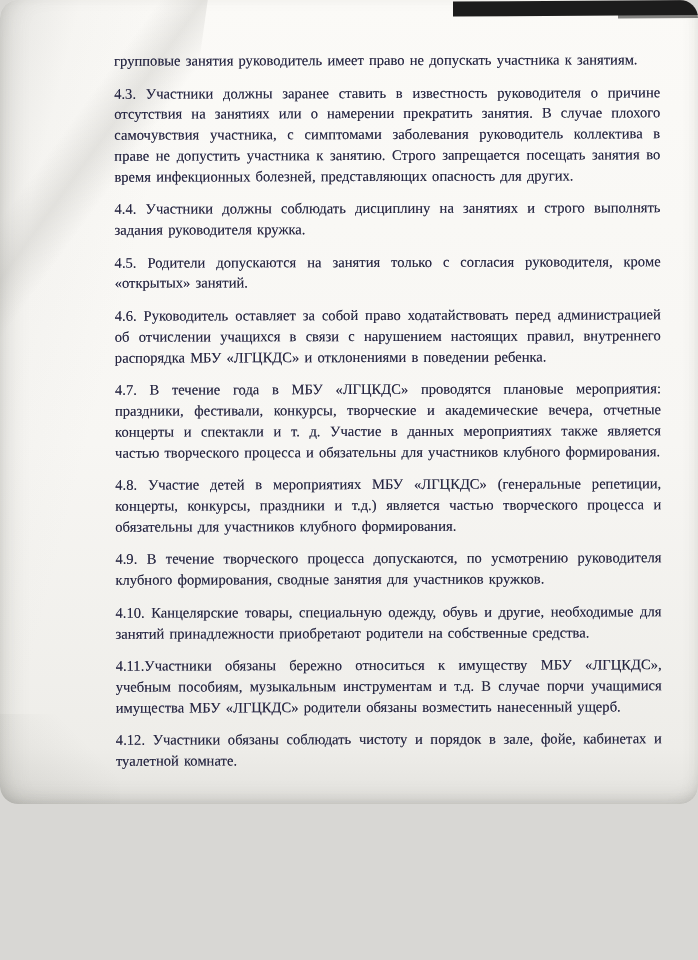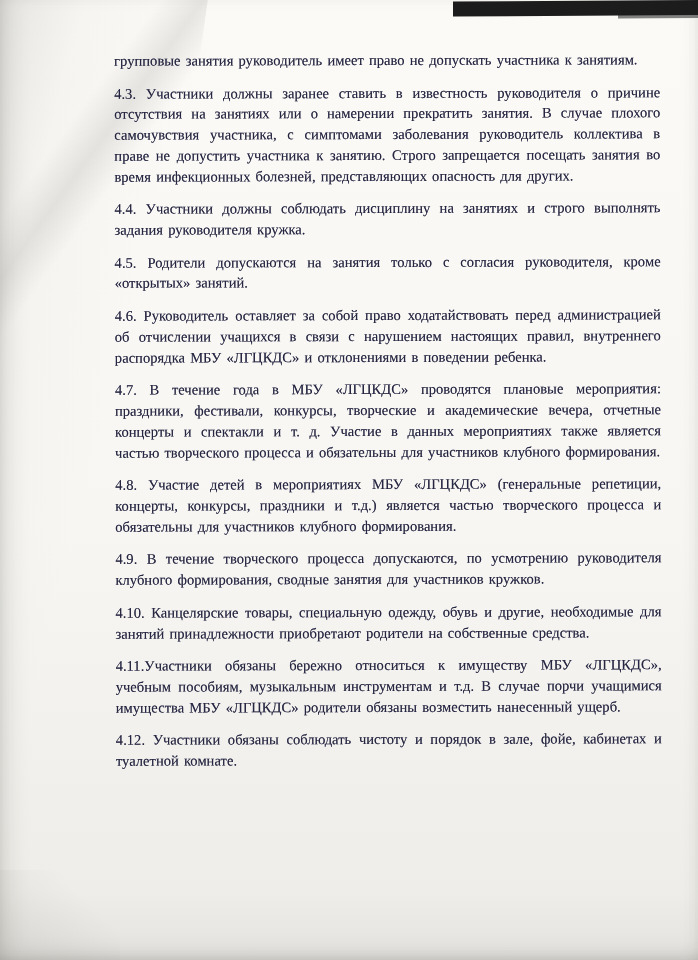--- a/index.html
+++ b/index.html
@@ -3,30 +3,31 @@
 <meta charset="utf-8">
 <style>
   html, body {
     margin: 0;
     padding: 0;
     background: #d8d7d4;
   }
   .page {
     position: relative;
     width: 698px;
-    height: 960px;
+    height: 804px;
     overflow: hidden;
     background:
       linear-gradient(104deg, rgba(150,150,146,0.22) 0%, rgba(214,213,209,0.14) 9%, rgba(255,255,255,0) 22%),
       linear-gradient(180deg, #fbfaf7 0%, #f7f6f3 55%, #eeede9 93%, #e3e2de 100%);
     box-shadow:
       inset 18px 0 30px -22px rgba(110,110,104,0.45),
       inset -10px 0 18px -14px rgba(120,120,114,0.30),
       inset 0 -14px 22px -16px rgba(100,100,95,0.40);
     font-family: "Liberation Serif", "DejaVu Serif", serif;
+    border-radius: 18px;
   }
   .scan-bar {
     position: absolute;
     top: 0;
     right: 0;
     width: 245px;
     height: 15px;
     background: #1c1c1c;
     transform: skewY(-0.35deg);
     transform-origin: right top;

